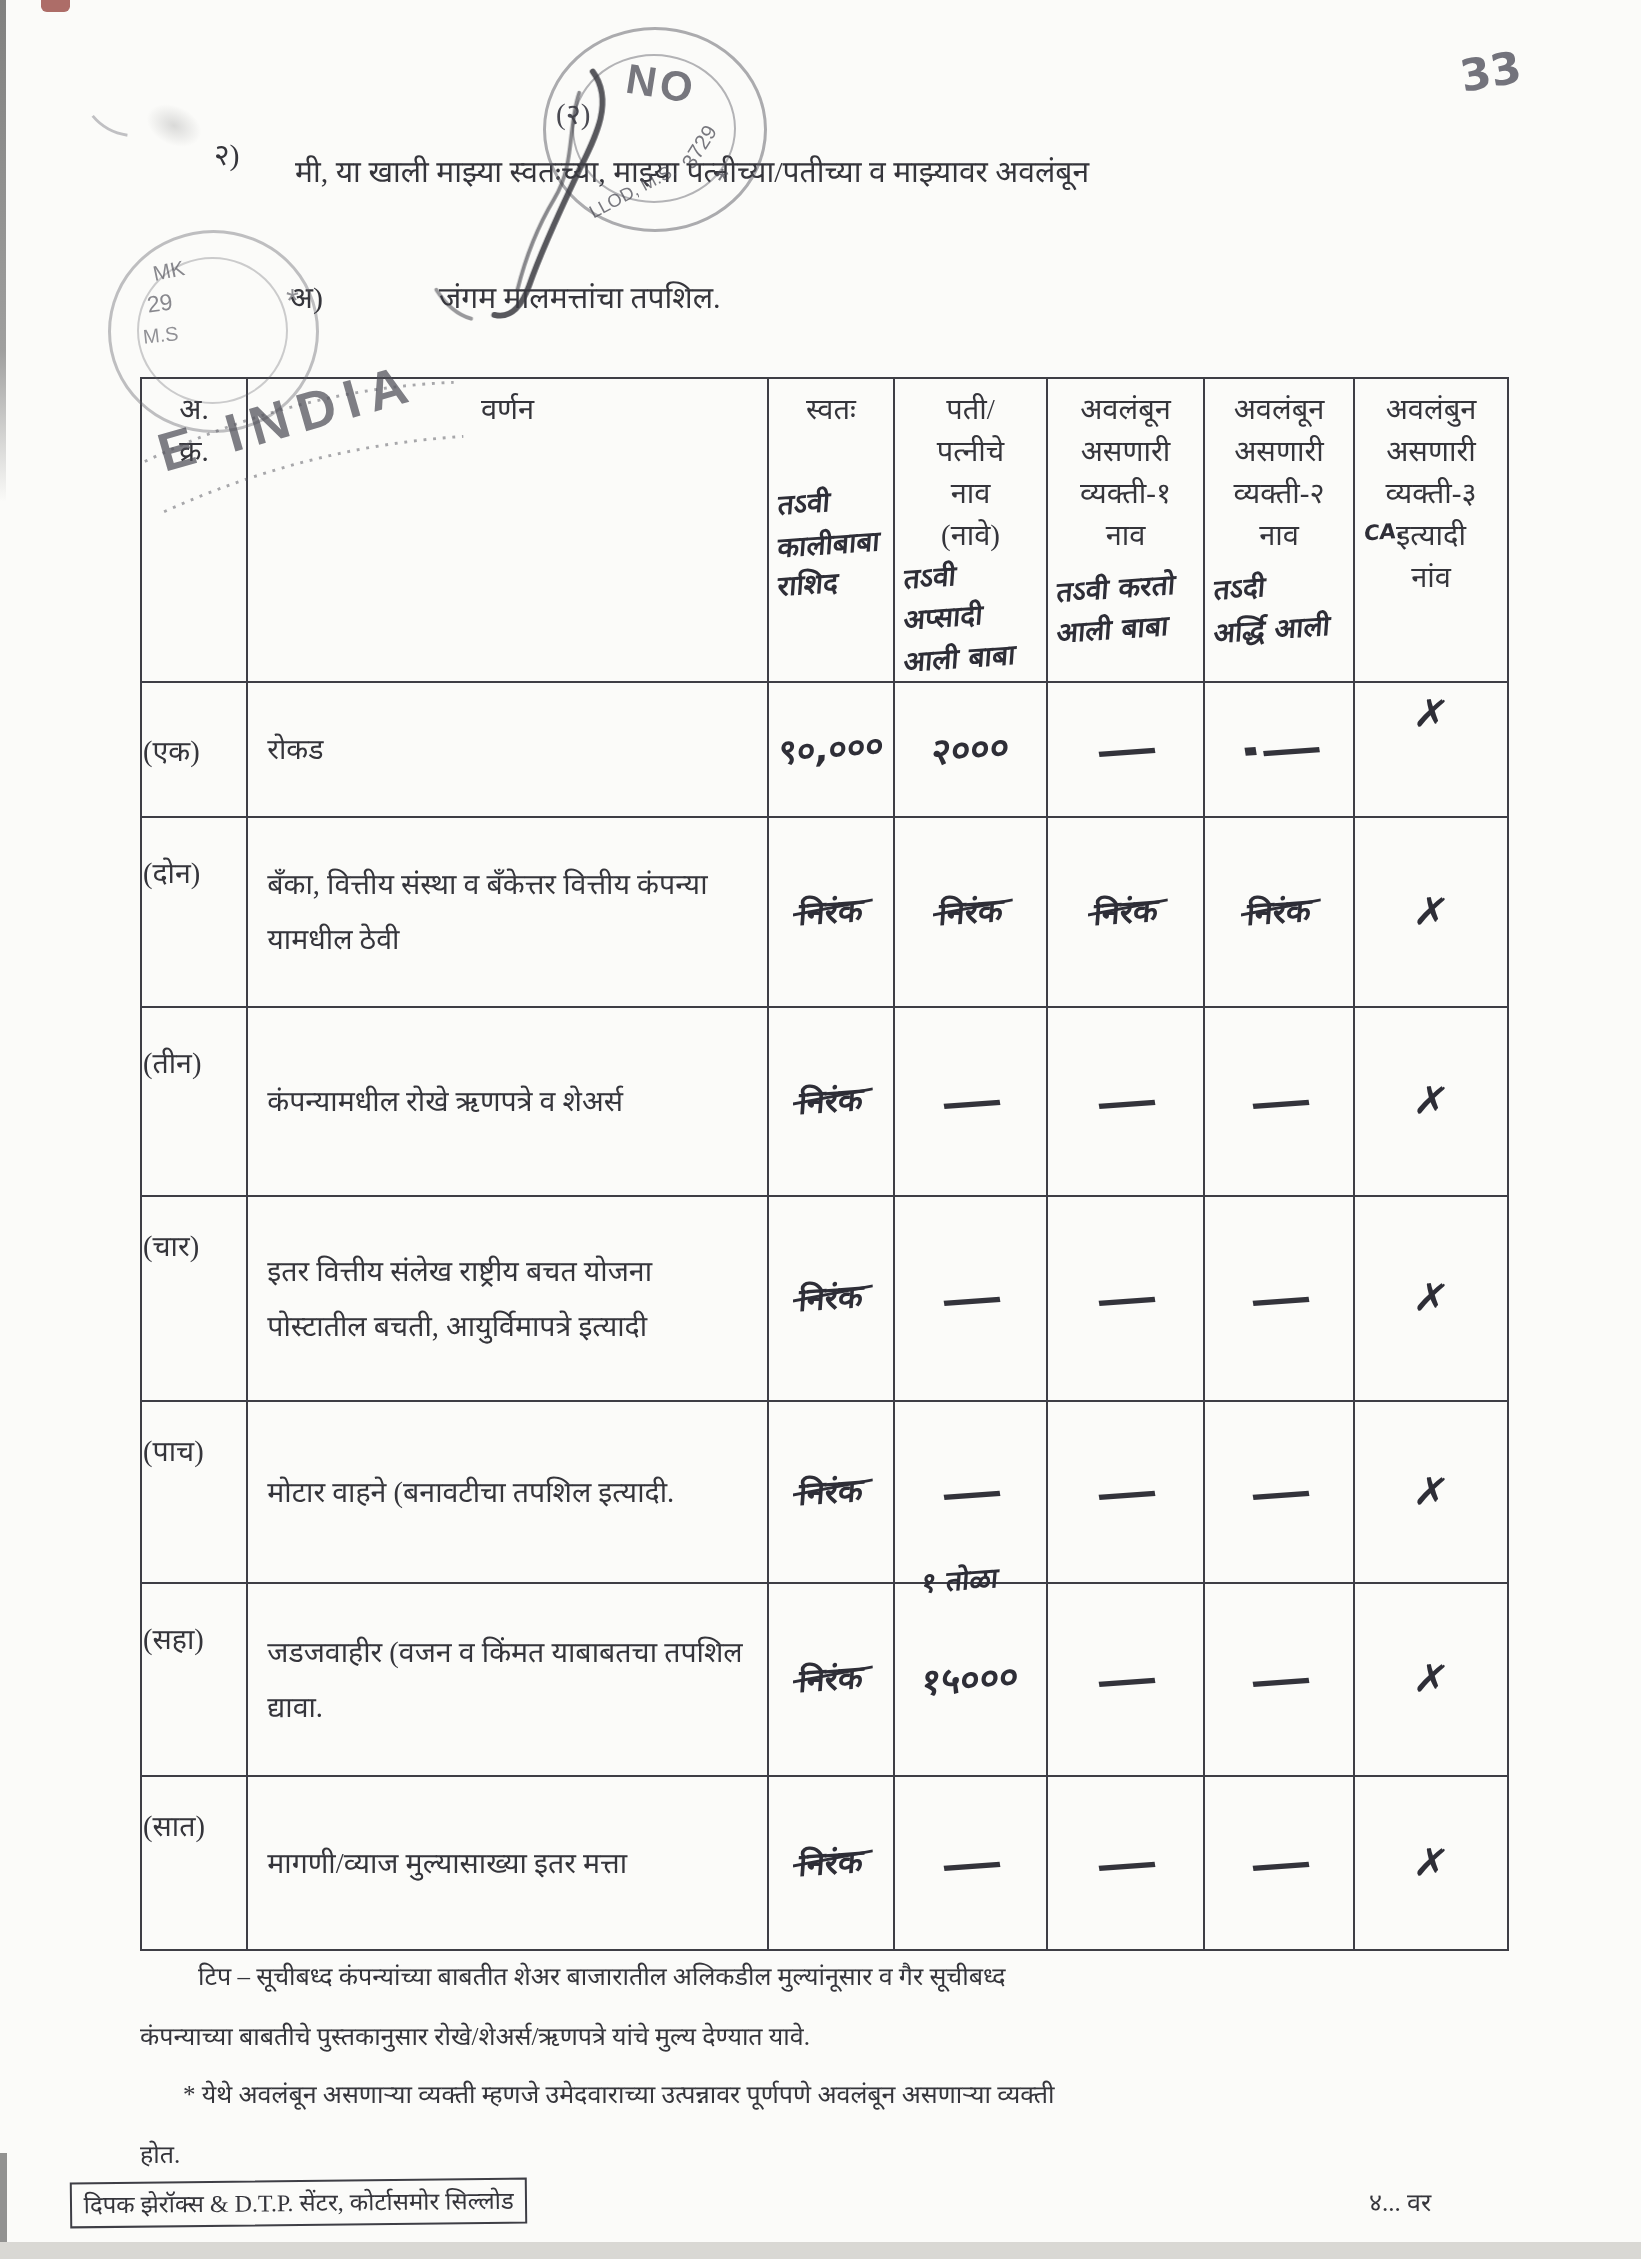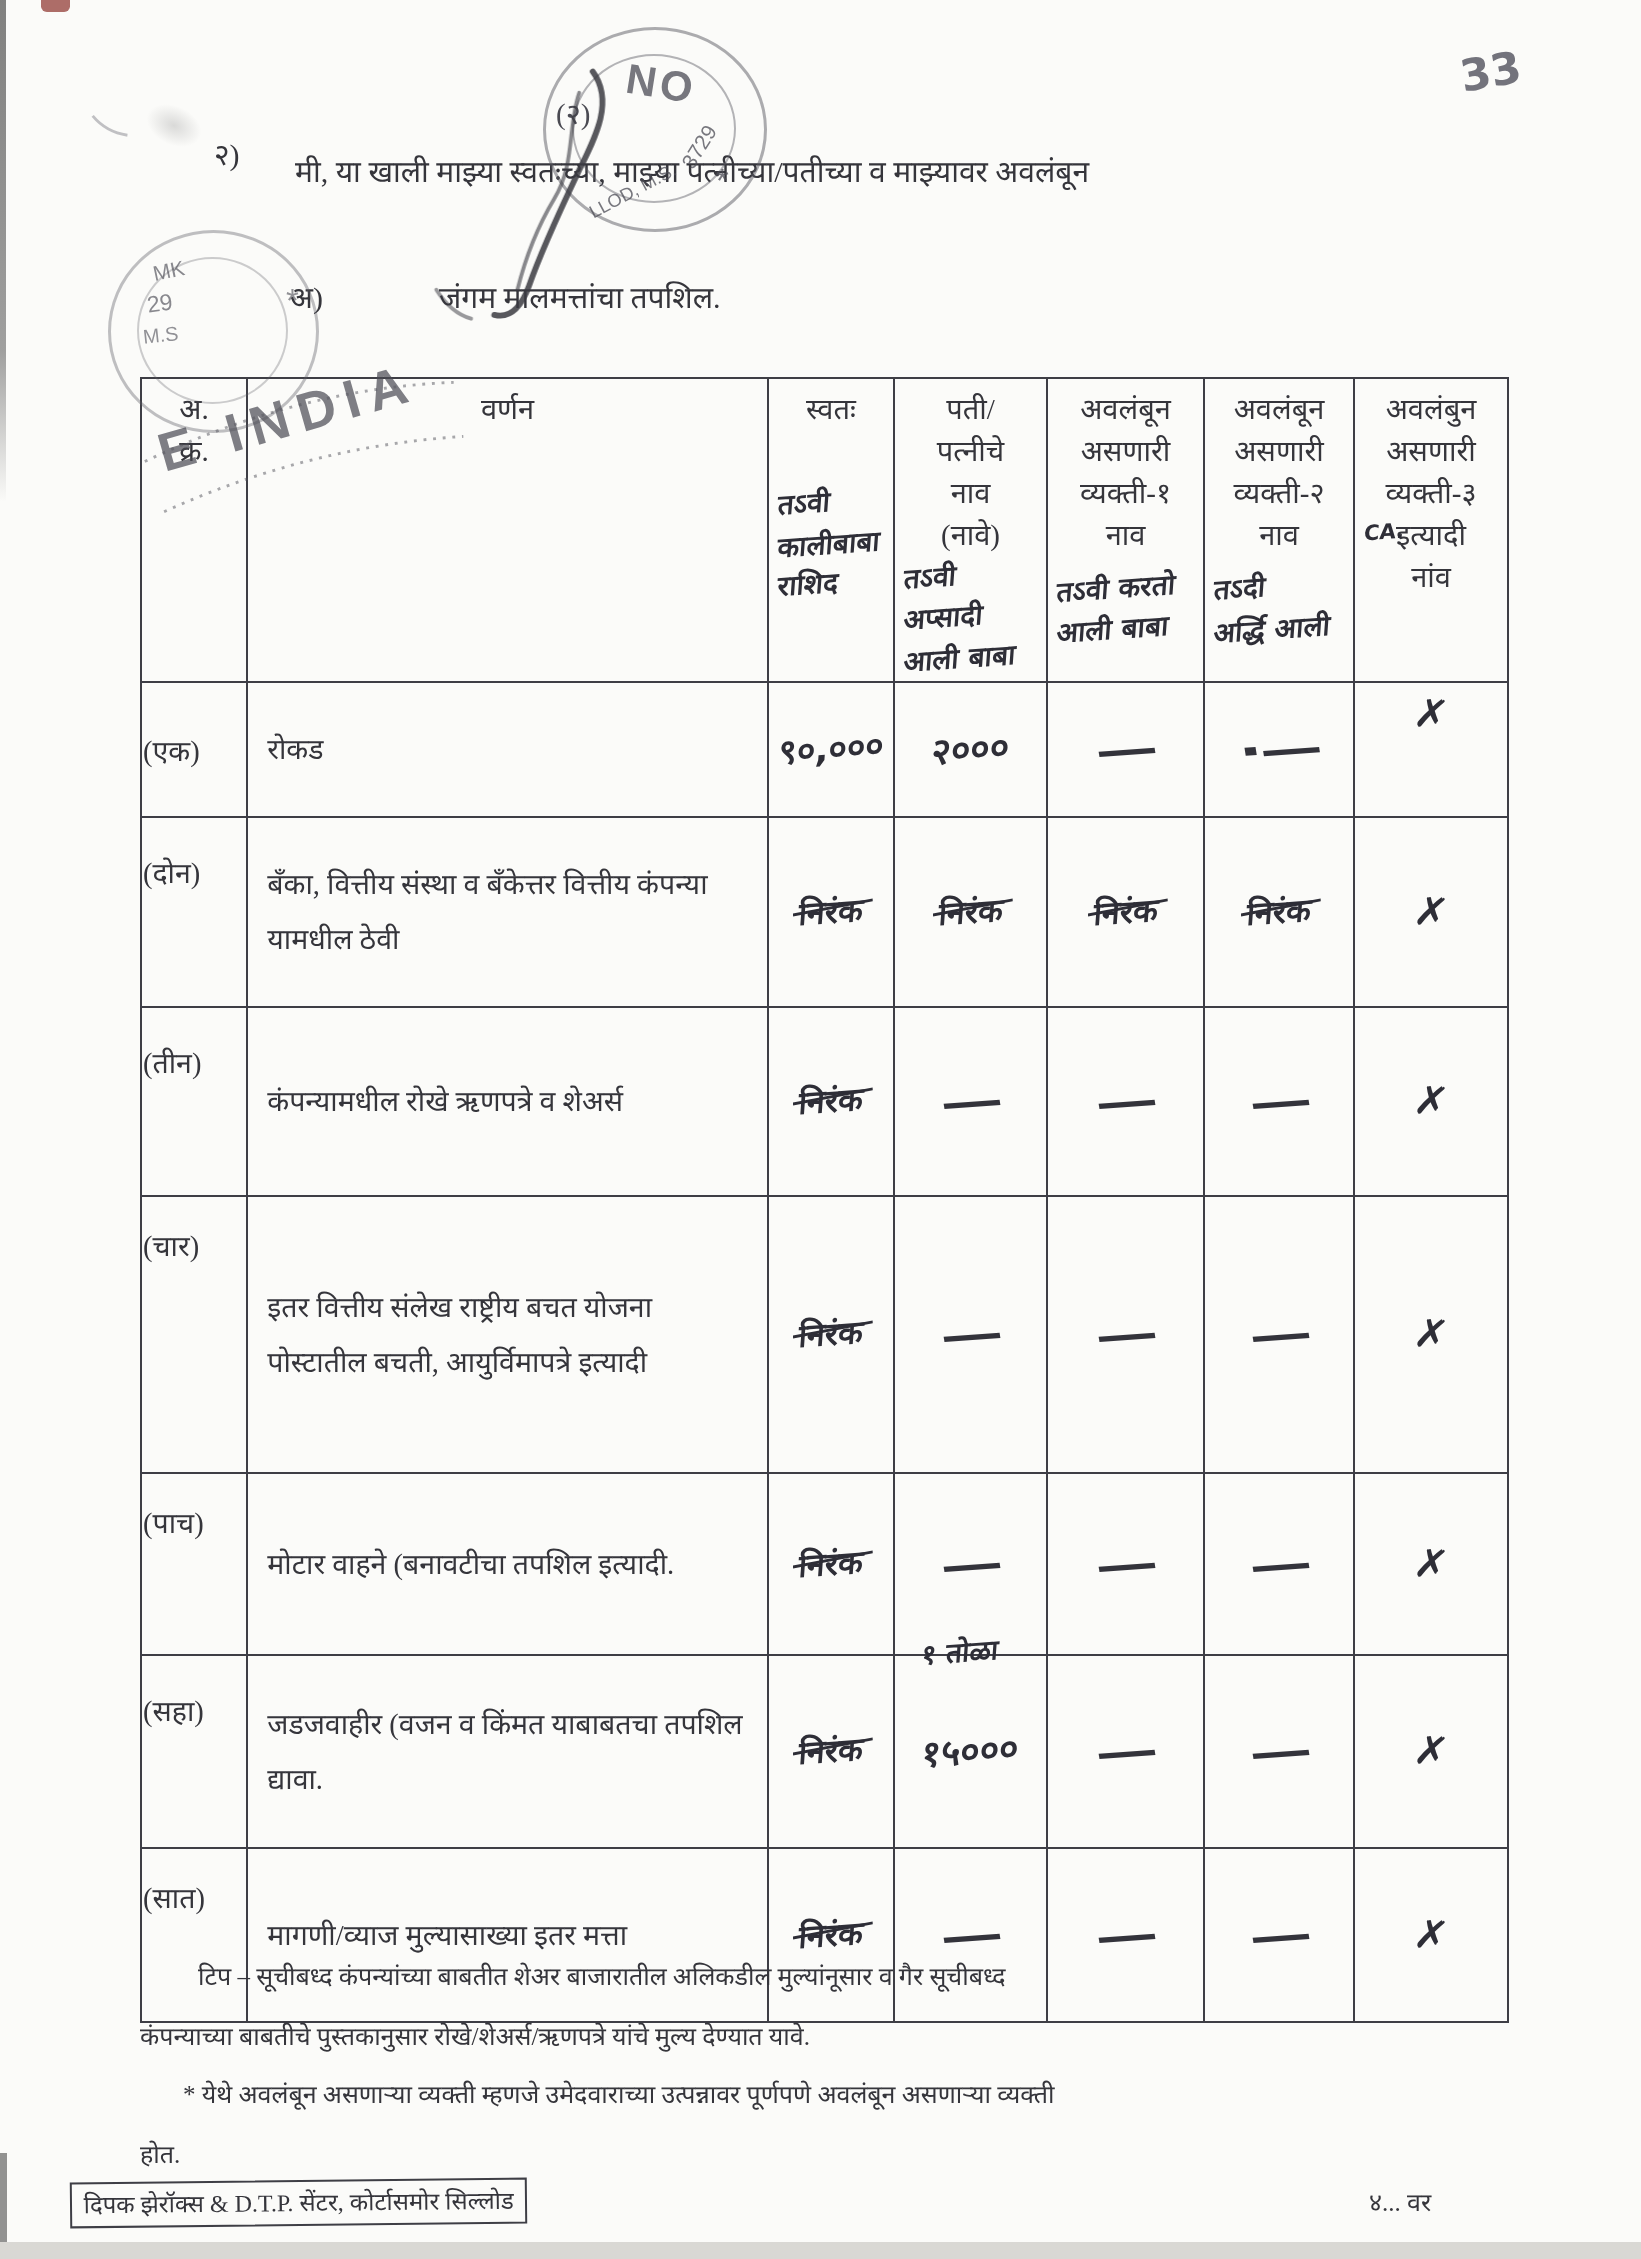--- a/index.html
+++ b/index.html
@@ -164,21 +164,21 @@
     <tr style="height:189px">
       <td class="sr" style="vertical-align:top;padding-top:35px;">(तीन)</td>
       <td class="desc">कंपन्यामधील  रोखे ऋणपत्रे व शेअर्स</td>
       <td class="val"><span class="hw nirank">निरंक</span></td>
       <td class="val"><span class="hw dash">—</span></td>
       <td class="val"><span class="hw dash">—</span></td>
       <td class="val"><span class="hw dash">—</span></td>
       <td class="val"><span class="hw xmark">✗</span></td>
     </tr>
 
-    <tr style="height:277px">
+    <tr style="height:205px">
       <td class="sr" style="vertical-align:top;padding-top:29px;">(चार)</td>
       <td class="desc">इतर वित्तीय संलेख राष्ट्रीय बचत योजना पोस्टातील बचती, आयुर्विमापत्रे इत्यादी</td>
       <td class="val"><span class="hw nirank">निरंक</span></td>
       <td class="val"><span class="hw dash">—</span></td>
       <td class="val"><span class="hw dash">—</span></td>
       <td class="val"><span class="hw dash">—</span></td>
       <td class="val"><span class="hw xmark">✗</span></td>
     </tr>
 
     <tr style="height:182px">

